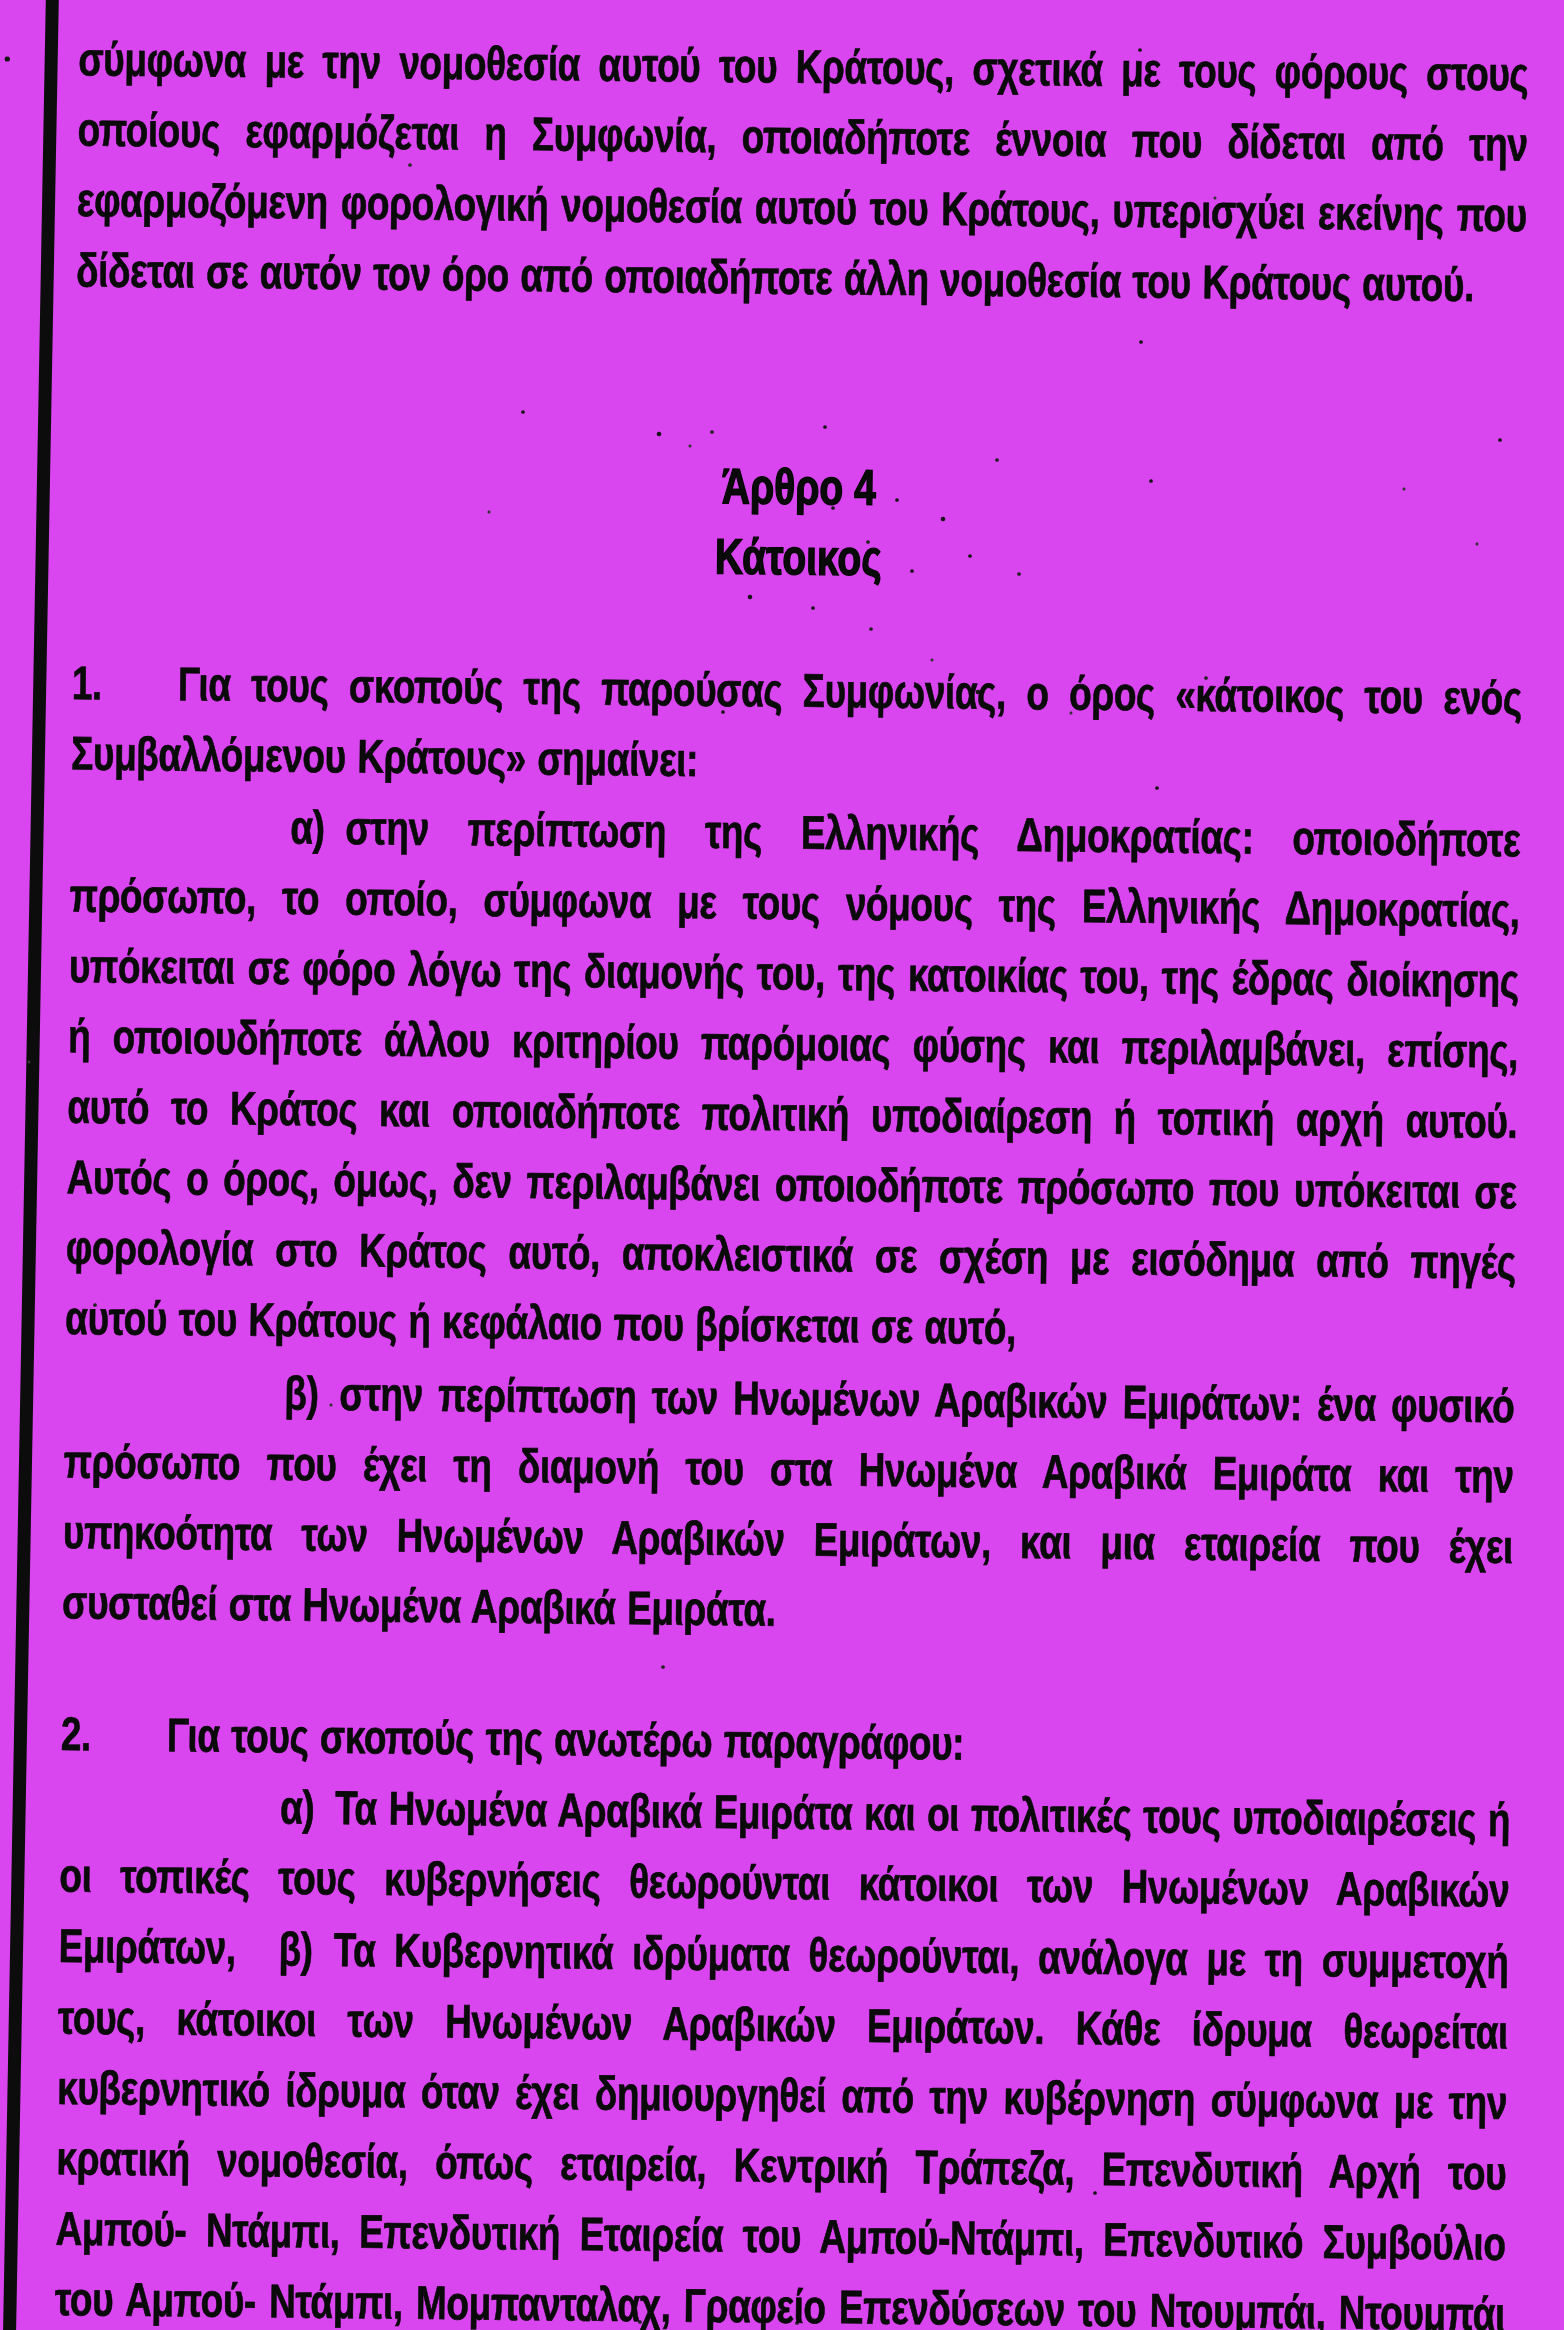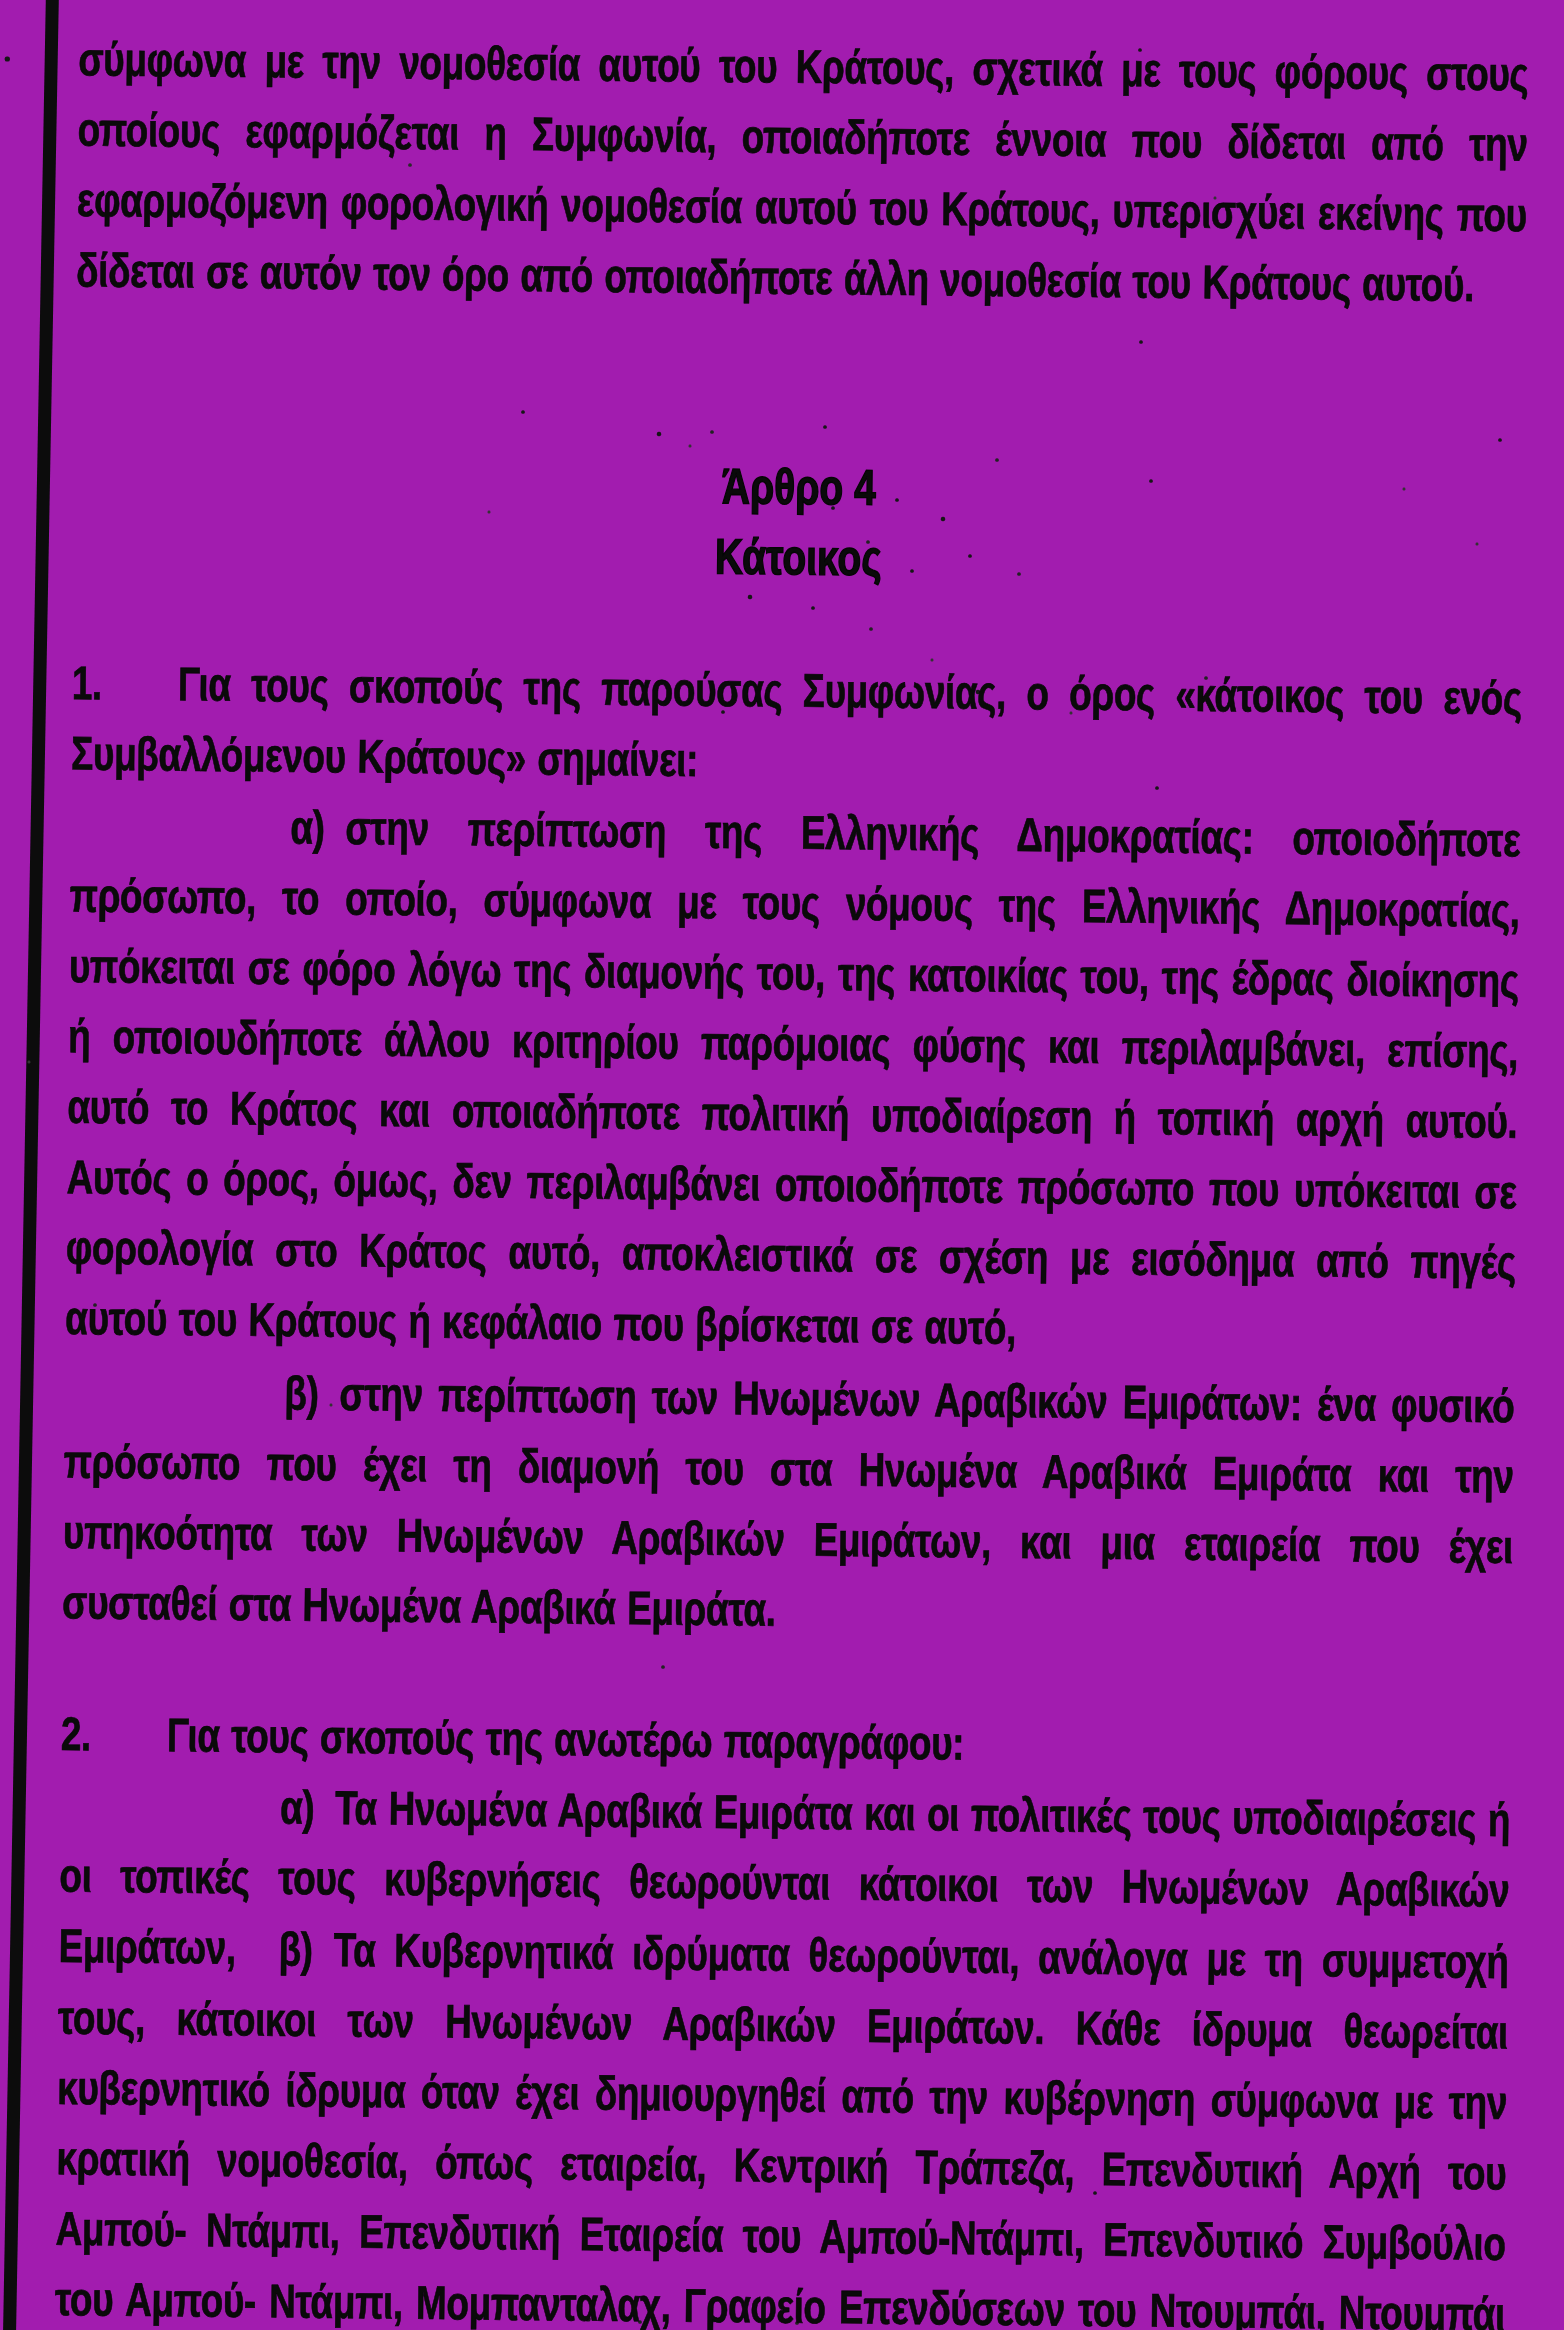--- a/index.html
+++ b/index.html
@@ -7,21 +7,21 @@
     padding: 0;
     width: 1564px;
     height: 2330px;
     background: #fdfdfc;
     overflow: hidden;
   }
   .page {
     position: relative;
     width: 1564px;
     height: 2330px;
-    background: #a21caf;
+    background: #d946ef;
     font-family: "Liberation Sans", "DejaVu Sans", sans-serif;
     font-weight: 700;
     color: #0a0a0a;
     overflow: hidden;
   }
   
   .scan-bar {
     position: absolute;
     left: 46px;
     top: -11px;

